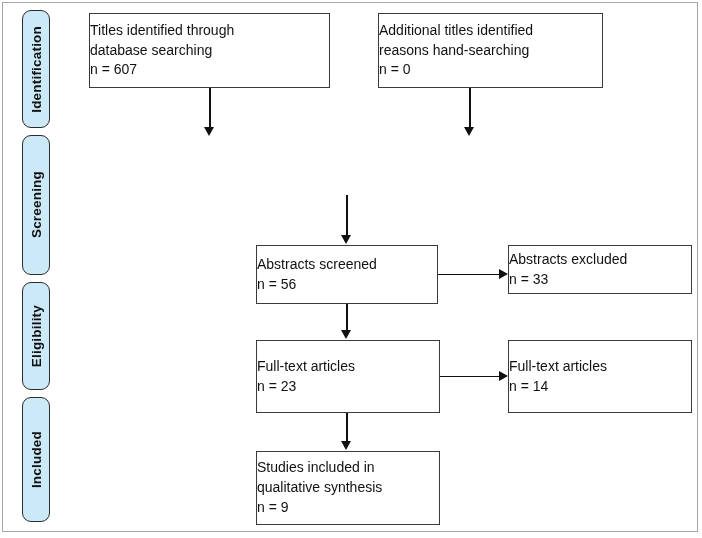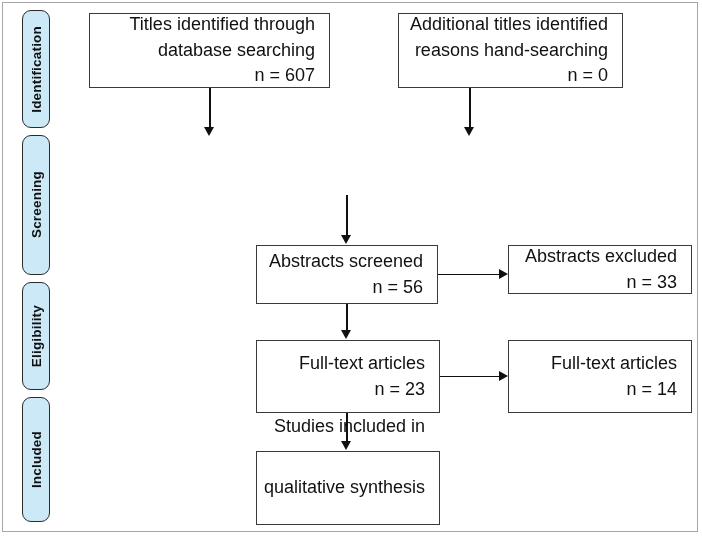--- a/index.html
+++ b/index.html
@@ -49,27 +49,27 @@
     white-space: nowrap;
   }
   
   .flow-box {
     position: absolute;
     background: #ffffff;
     border: 1.2px solid #3a3a3a;
     box-sizing: border-box;
     display: flex;
     flex-direction: column;
-    align-items: flex-end;
+    align-items: flex-start;
     justify-content: center;
     text-align: center;
-    font-size: 18px;
+    font-size: 14px;
     color: #111111;
     line-height: 1.42;
-    padding: 2px 14px;
+    padding: 2px 0;
   }
   .flow-box .line {
     display: block;
     white-space: nowrap;
   }
   
   .conn-v {
     position: absolute;
     width: 1.6px;
     background: #101010;
@@ -117,21 +117,21 @@
   <div class="stage-label" style="left:22px; top:397px; width:28px; height:125px;">
     <span class="stage-text">Included</span>
   </div>
 
   <div class="flow-box" style="left:89px; top:13px; width:241px; height:75px;">
     <span class="line">Titles identified through</span>
     <span class="line">database searching</span>
     <span class="line">n = 607</span>
   </div>
 
-  <div class="flow-box" style="left:378px; top:13px; width:225px; height:75px;margin-left:20px;">
+  <div class="flow-box" style="left:378px; top:13px; width:225px; height:75px;">
     <span class="line">Additional titles identified</span>
     <span class="line">reasons hand-searching</span>
     <span class="line">n = 0</span>
   </div>
 
   <div class="conn-v" style="left:209px; top:88px; height:40px;"></div>
   <div class="arrow-down" style="left:204.4px; top:127px;"></div>
 
   <div class="conn-v" style="left:469px; top:88px; height:40px;"></div>
   <div class="arrow-down" style="left:464.4px; top:127px;"></div>
@@ -165,18 +165,18 @@
     <span class="line">Full-text articles</span>
     <span class="line">n = 14</span>
   </div>
 
   <div class="conn-h" style="left:440px; top:375.5px; width:59px;"></div>
   <div class="arrow-right" style="left:499px; top:370.8px;"></div>
 
   <div class="conn-v" style="left:346px; top:413px; height:28px;"></div>
   <div class="arrow-down" style="left:341.4px; top:441px;"></div>
 
-  <div class="flow-box" style="left:256px; top:451px; width:184px; height:74px;gap:36px;">
+  <div class="flow-box" style="left:256px; top:451px; width:184px; height:74px;">
     <span class="line">Studies included in</span>
     <span class="line">qualitative synthesis</span>
     <span class="line">n = 9</span>
   </div>
 </div>
 
 </body></html>

